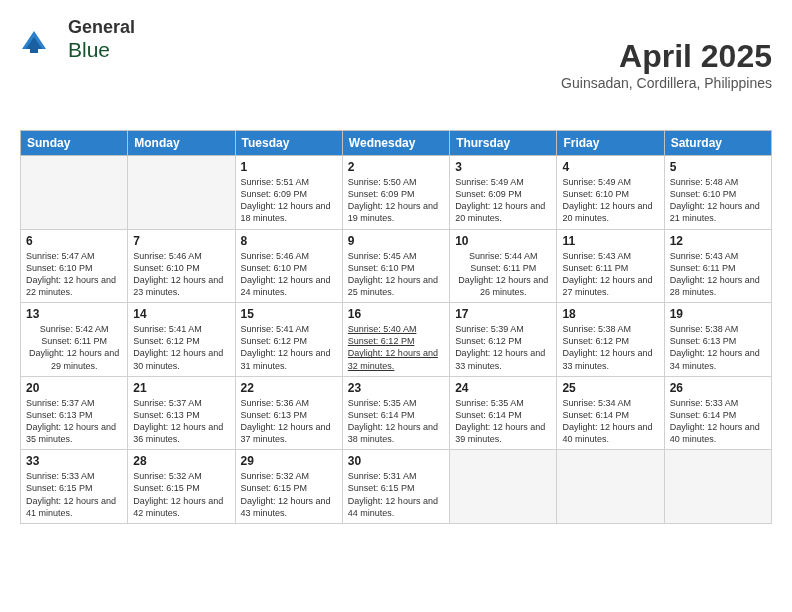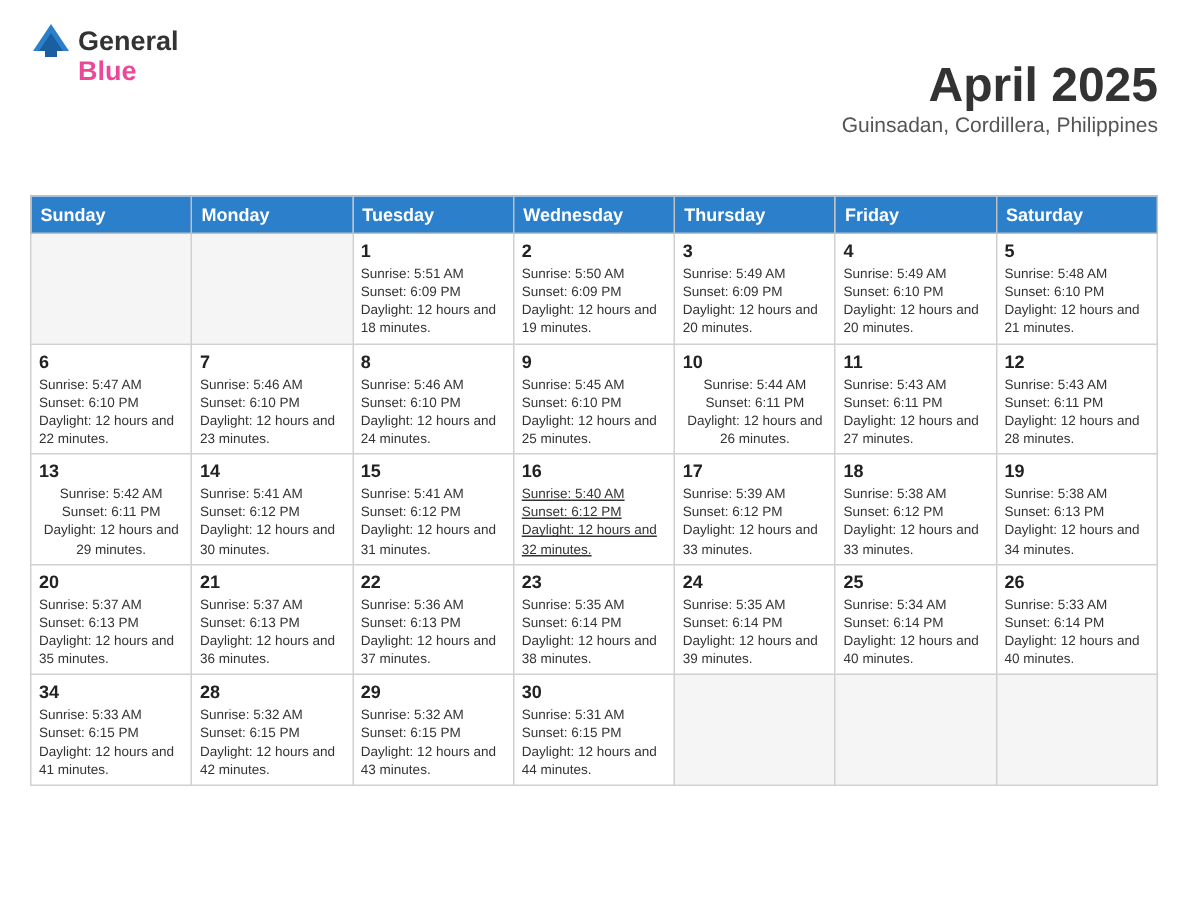--- a/index.html
+++ b/index.html
@@ -17,36 +17,37 @@
       background: #fff;
     }
     .header {
       display: flex;
       justify-content: space-between;
       align-items: flex-start;
       margin-bottom: 10px;
     }
     .logo {
       display: flex;
-      align-items: flex-start;
+      align-items: flex-end;
+      gap: 16px;
     }
     .logo-text {
       display: flex;
       flex-direction: column;
       line-height: 1.1;
     }
     .logo-general {
       font-size: 18px;
       font-weight: bold;
       color: #333;
     }
     .logo-blue {
-      font-size: 18px;
-      font-weight: bold;
-      color: #ec4899;
+      font-size: 21px;
+      font-weight: normal;
+      color: #14532d;
     }
     .logo-icon {
       width: 28px;
       height: 28px;
       margin-right: 4px;
       position: relative;
       top: -4px;
     }
     .title-block {
       text-align: right;
@@ -297,21 +298,21 @@
           </td>
           <td>
             <span class="day-number">26</span>
             <div class="day-info" style="white-space: pre-line;">Sunrise: 5:33 AM
 Sunset: 6:14 PM
 Daylight: 12 hours and 40 minutes.</div>
           </td>
         </tr>
         <tr>
           <td>
-            <span class="day-number">34</span>
+            <span class="day-number">33</span>
             <div class="day-info" style="white-space: pre-line;">Sunrise: 5:33 AM
 Sunset: 6:15 PM
 Daylight: 12 hours and 41 minutes.</div>
           </td>
           <td>
             <span class="day-number">28</span>
             <div class="day-info" style="white-space: pre-line;">Sunrise: 5:32 AM
 Sunset: 6:15 PM
 Daylight: 12 hours and 42 minutes.</div>
           </td>

